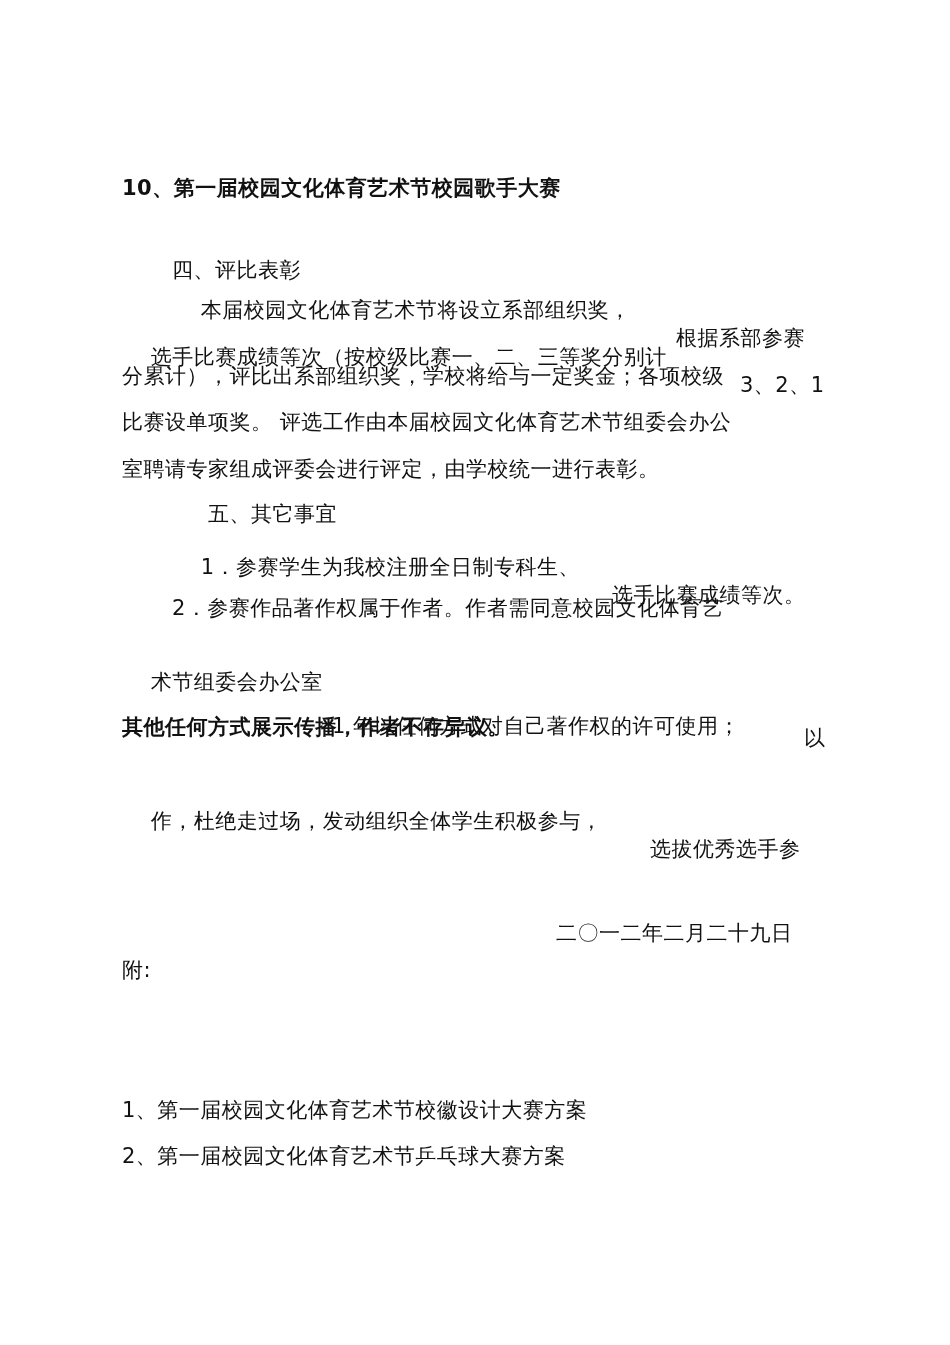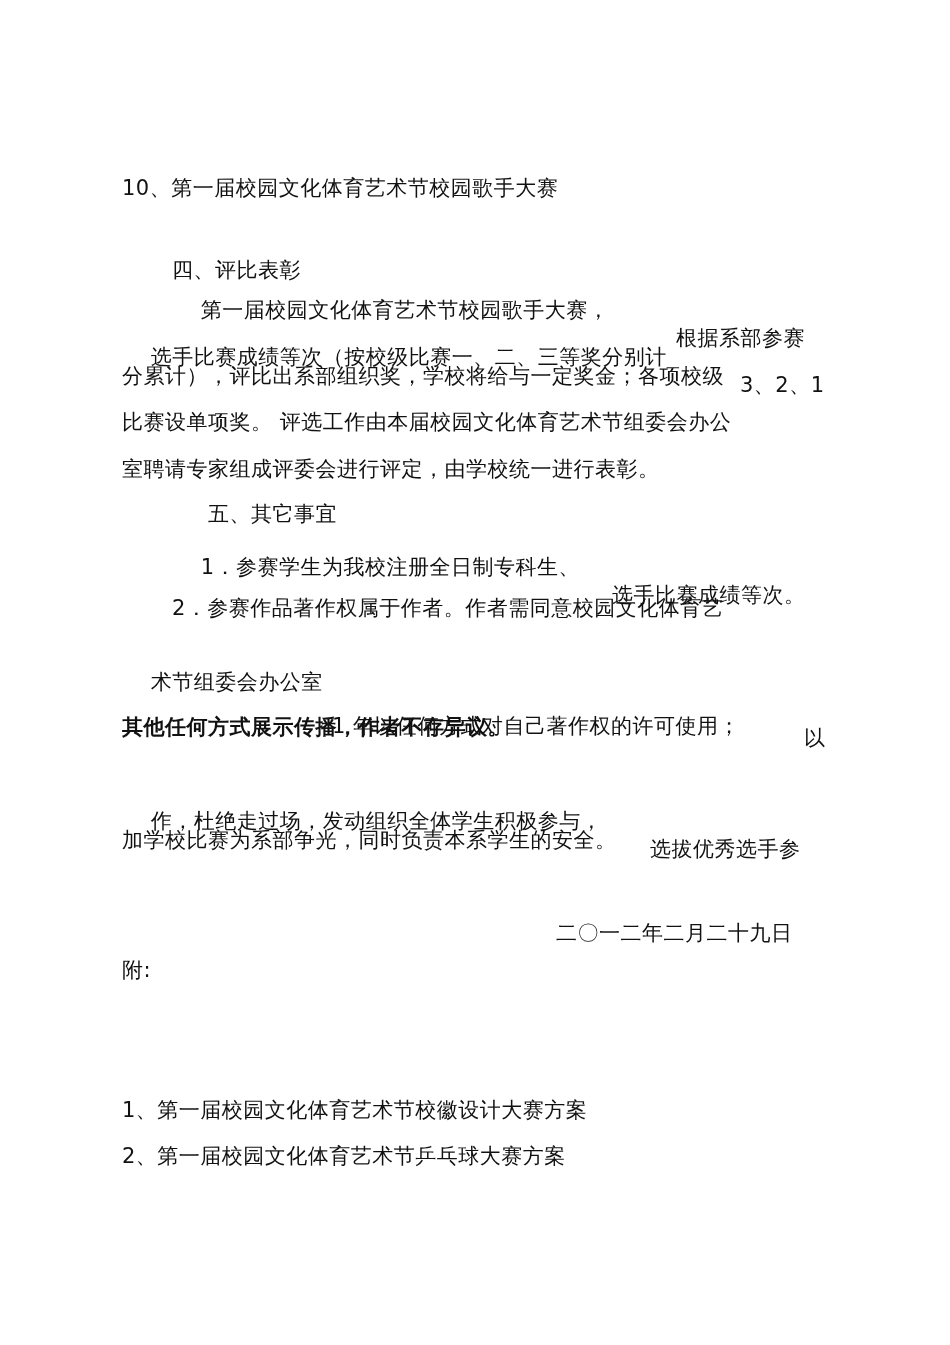--- a/index.html
+++ b/index.html
@@ -8,26 +8,26 @@
   .page { position: absolute; left: 0; top: 0; width: 950px; height: 1345px; background: #ffffff; }
   .line { position: absolute; font-size: 21px; line-height: 28px; white-space: pre; letter-spacing: 0.5px; }
   .l-left { left: 122px; }
   .l-indent { left: 172px; }
 </style>
 </head>
 <body>
 
 <div class="page">
 
-  <div class="line l-left" style="top:174px;">10、第一届校园文化体育艺术节校园歌手大赛</div>
+  <div class="line l-left" style="top:174px;font-weight:bold;">10、第一届校园文化体育艺术节校园歌手大赛</div>
 
   <div class="line l-indent" style="top:220px;margin-top:36px;">四、评比表彰</div>
 
   <div class="line l-indent" style="top:268px;">
-    <span>第一届校园文化体育艺术节校园歌手大赛，</span>
+    <span>本届校园文化体育艺术节将设立系部组织奖，</span>
     <span style="position:absolute; left:504px;">根据系部参赛</span>
   </div>
 
   <div class="line l-left" style="top:315px;">
     <span>选手比赛成绩等次（按校级比赛一、二、三等奖分别计</span>
     <span style="position:absolute; left:618px;">3、2、1</span>
   </div>
 
   <div class="line l-left" style="top:362px;">分累计），评比出系部组织奖，学校将给与一定奖金；各项校级</div>
   <div class="line l-left" style="top:408px;">比赛设单项奖。 评选工作由本届校园文化体育艺术节组委会办公</div>
@@ -49,21 +49,20 @@
   </div>
 
   <div class="line l-left" style="top:713px;font-weight:bold;">其他任何方式展示传播，作者不存异议。</div>
 
 
   <div class="line l-left" style="top:779px;">
     <span>作，杜绝走过场，发动组织全体学生积极参与，</span>
     <span style="position:absolute; left:528px;">选拔优秀选手参</span>
   </div>
 
-  <div class="line l-left" style="top:826px;">加学校比赛为系部争光，同时负责本系学生的安全。</div>
 
   <div class="line" style="top:919px; left:532px;margin-left:24px;">二〇一二年二月二十九日</div>
 
   <div class="line l-left" style="top:956px;">附:</div>
 
   <div class="line l-left" style="top:1096px;">1、第一届校园文化体育艺术节校徽设计大赛方案</div>
   <div class="line l-left" style="top:1142px;">2、第一届校园文化体育艺术节乒乓球大赛方案</div>
 
 </div>
 

